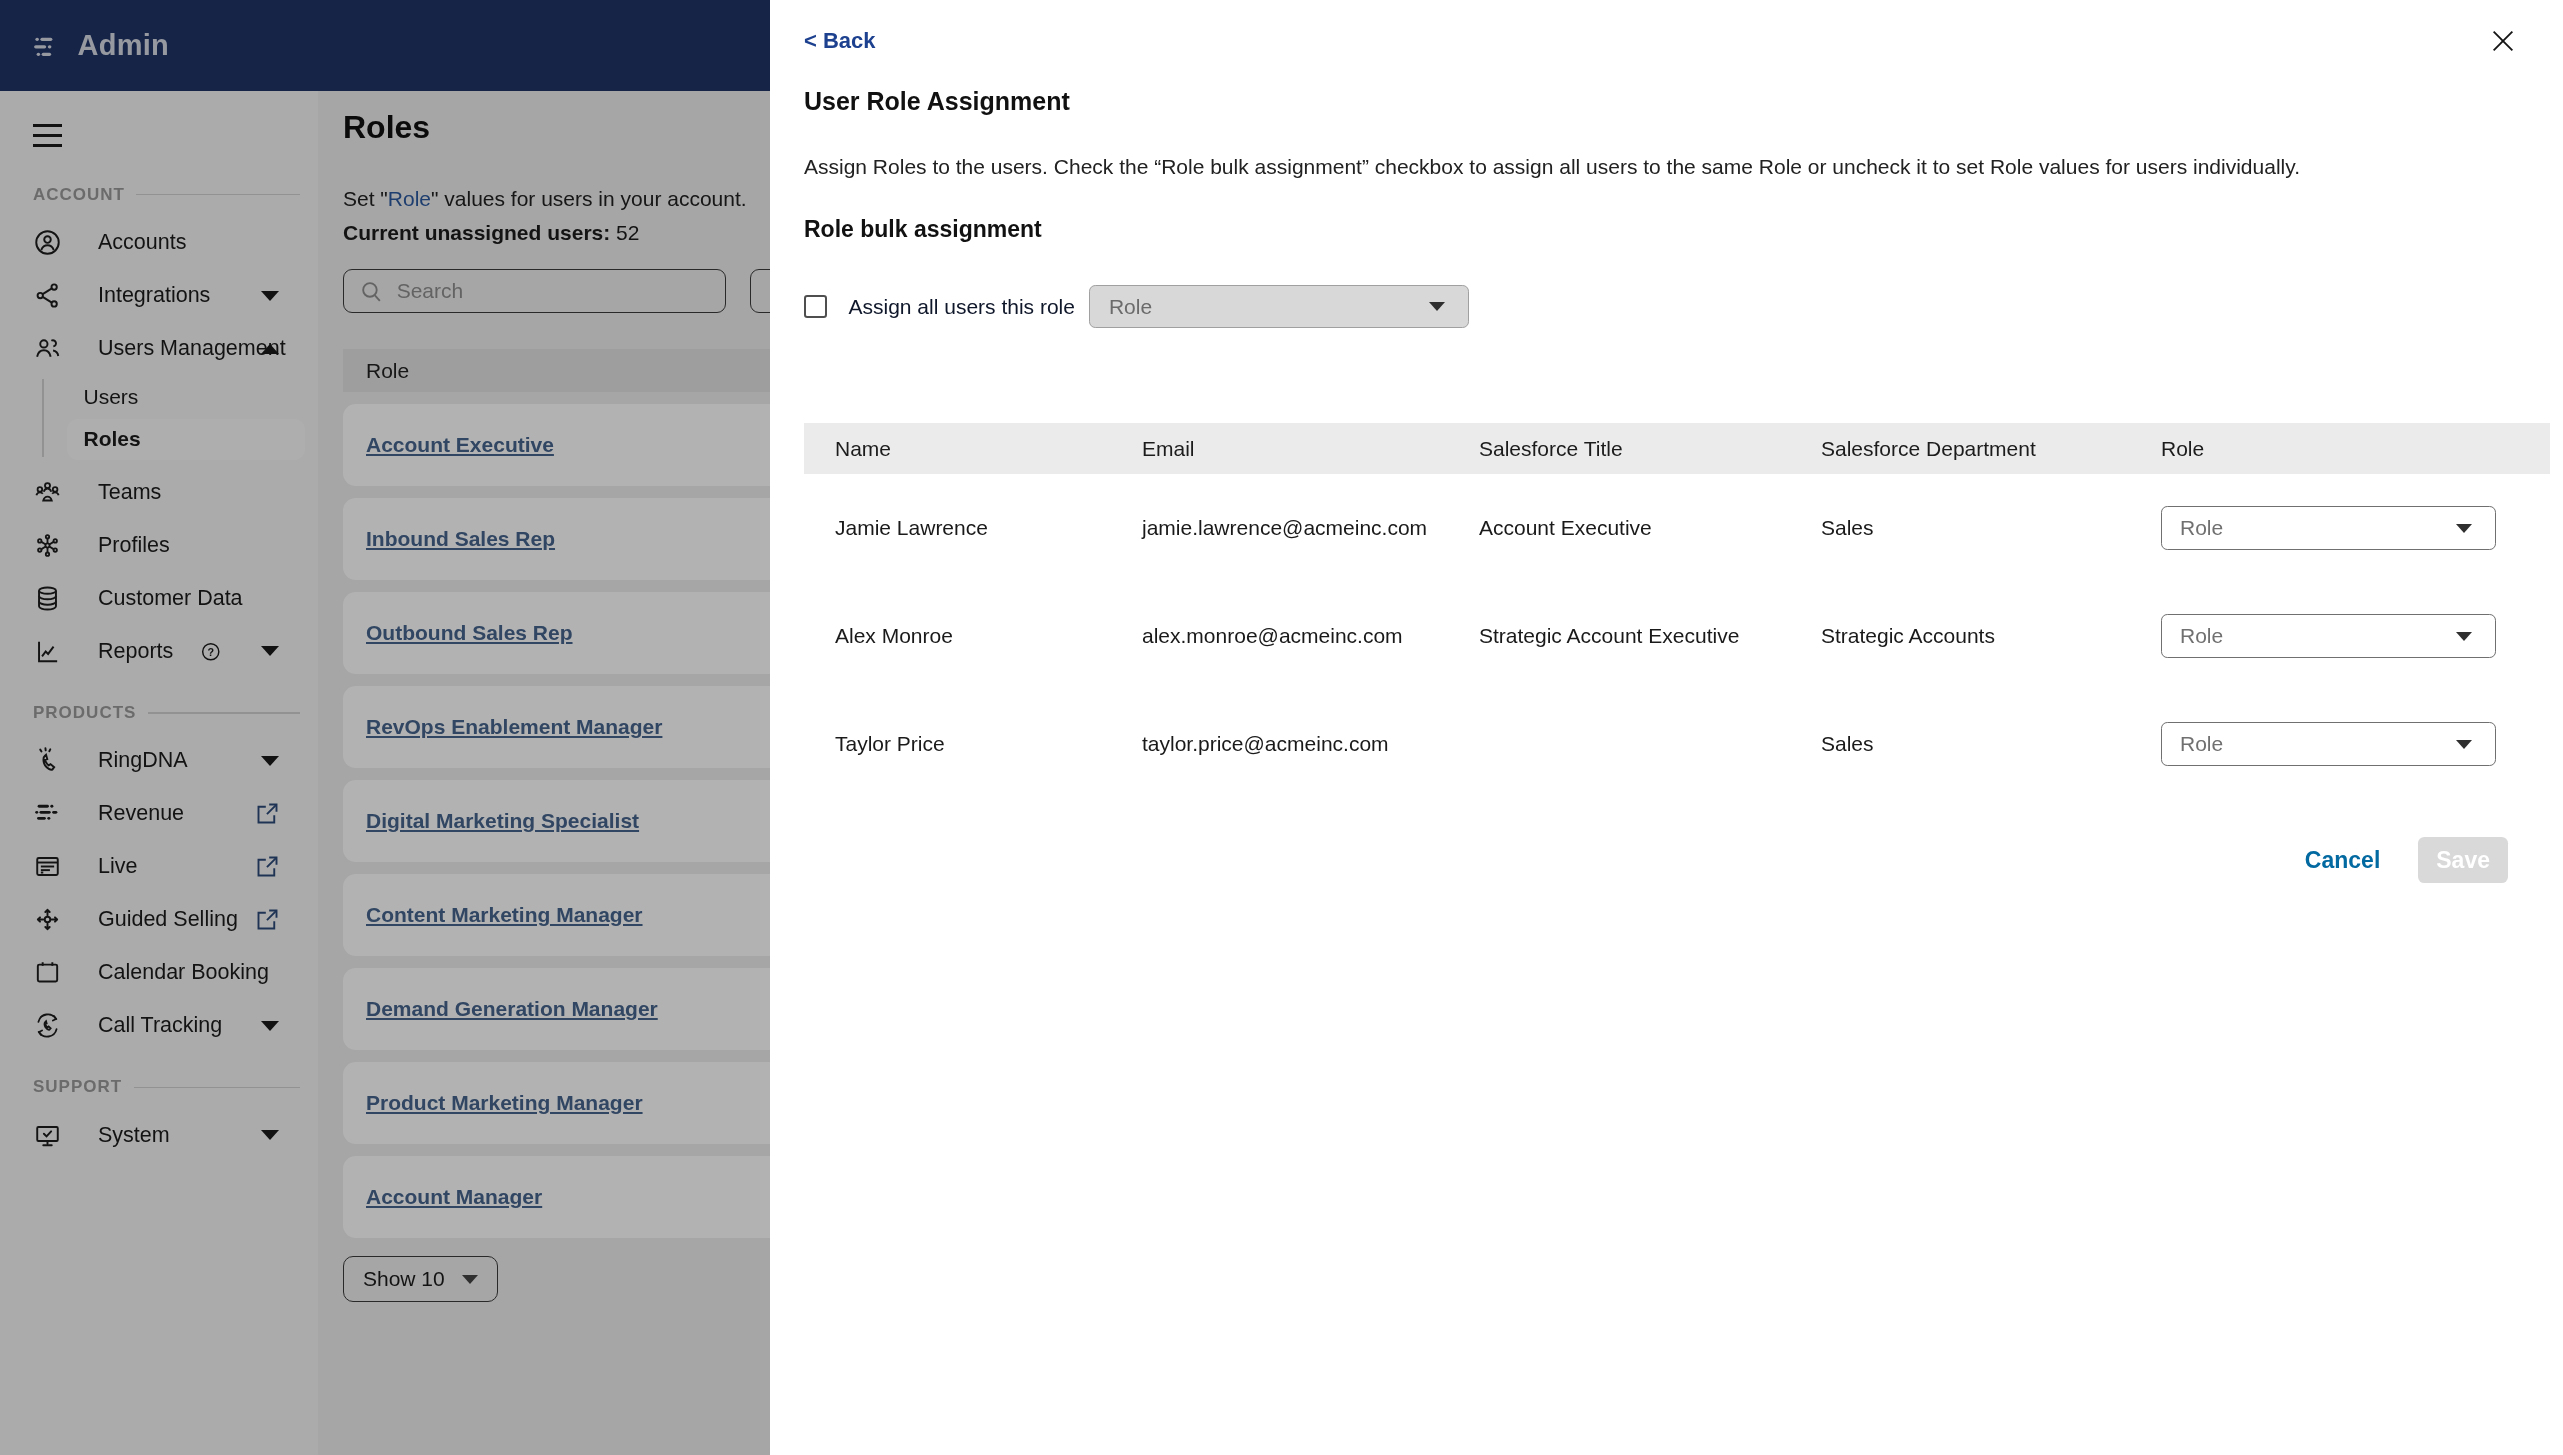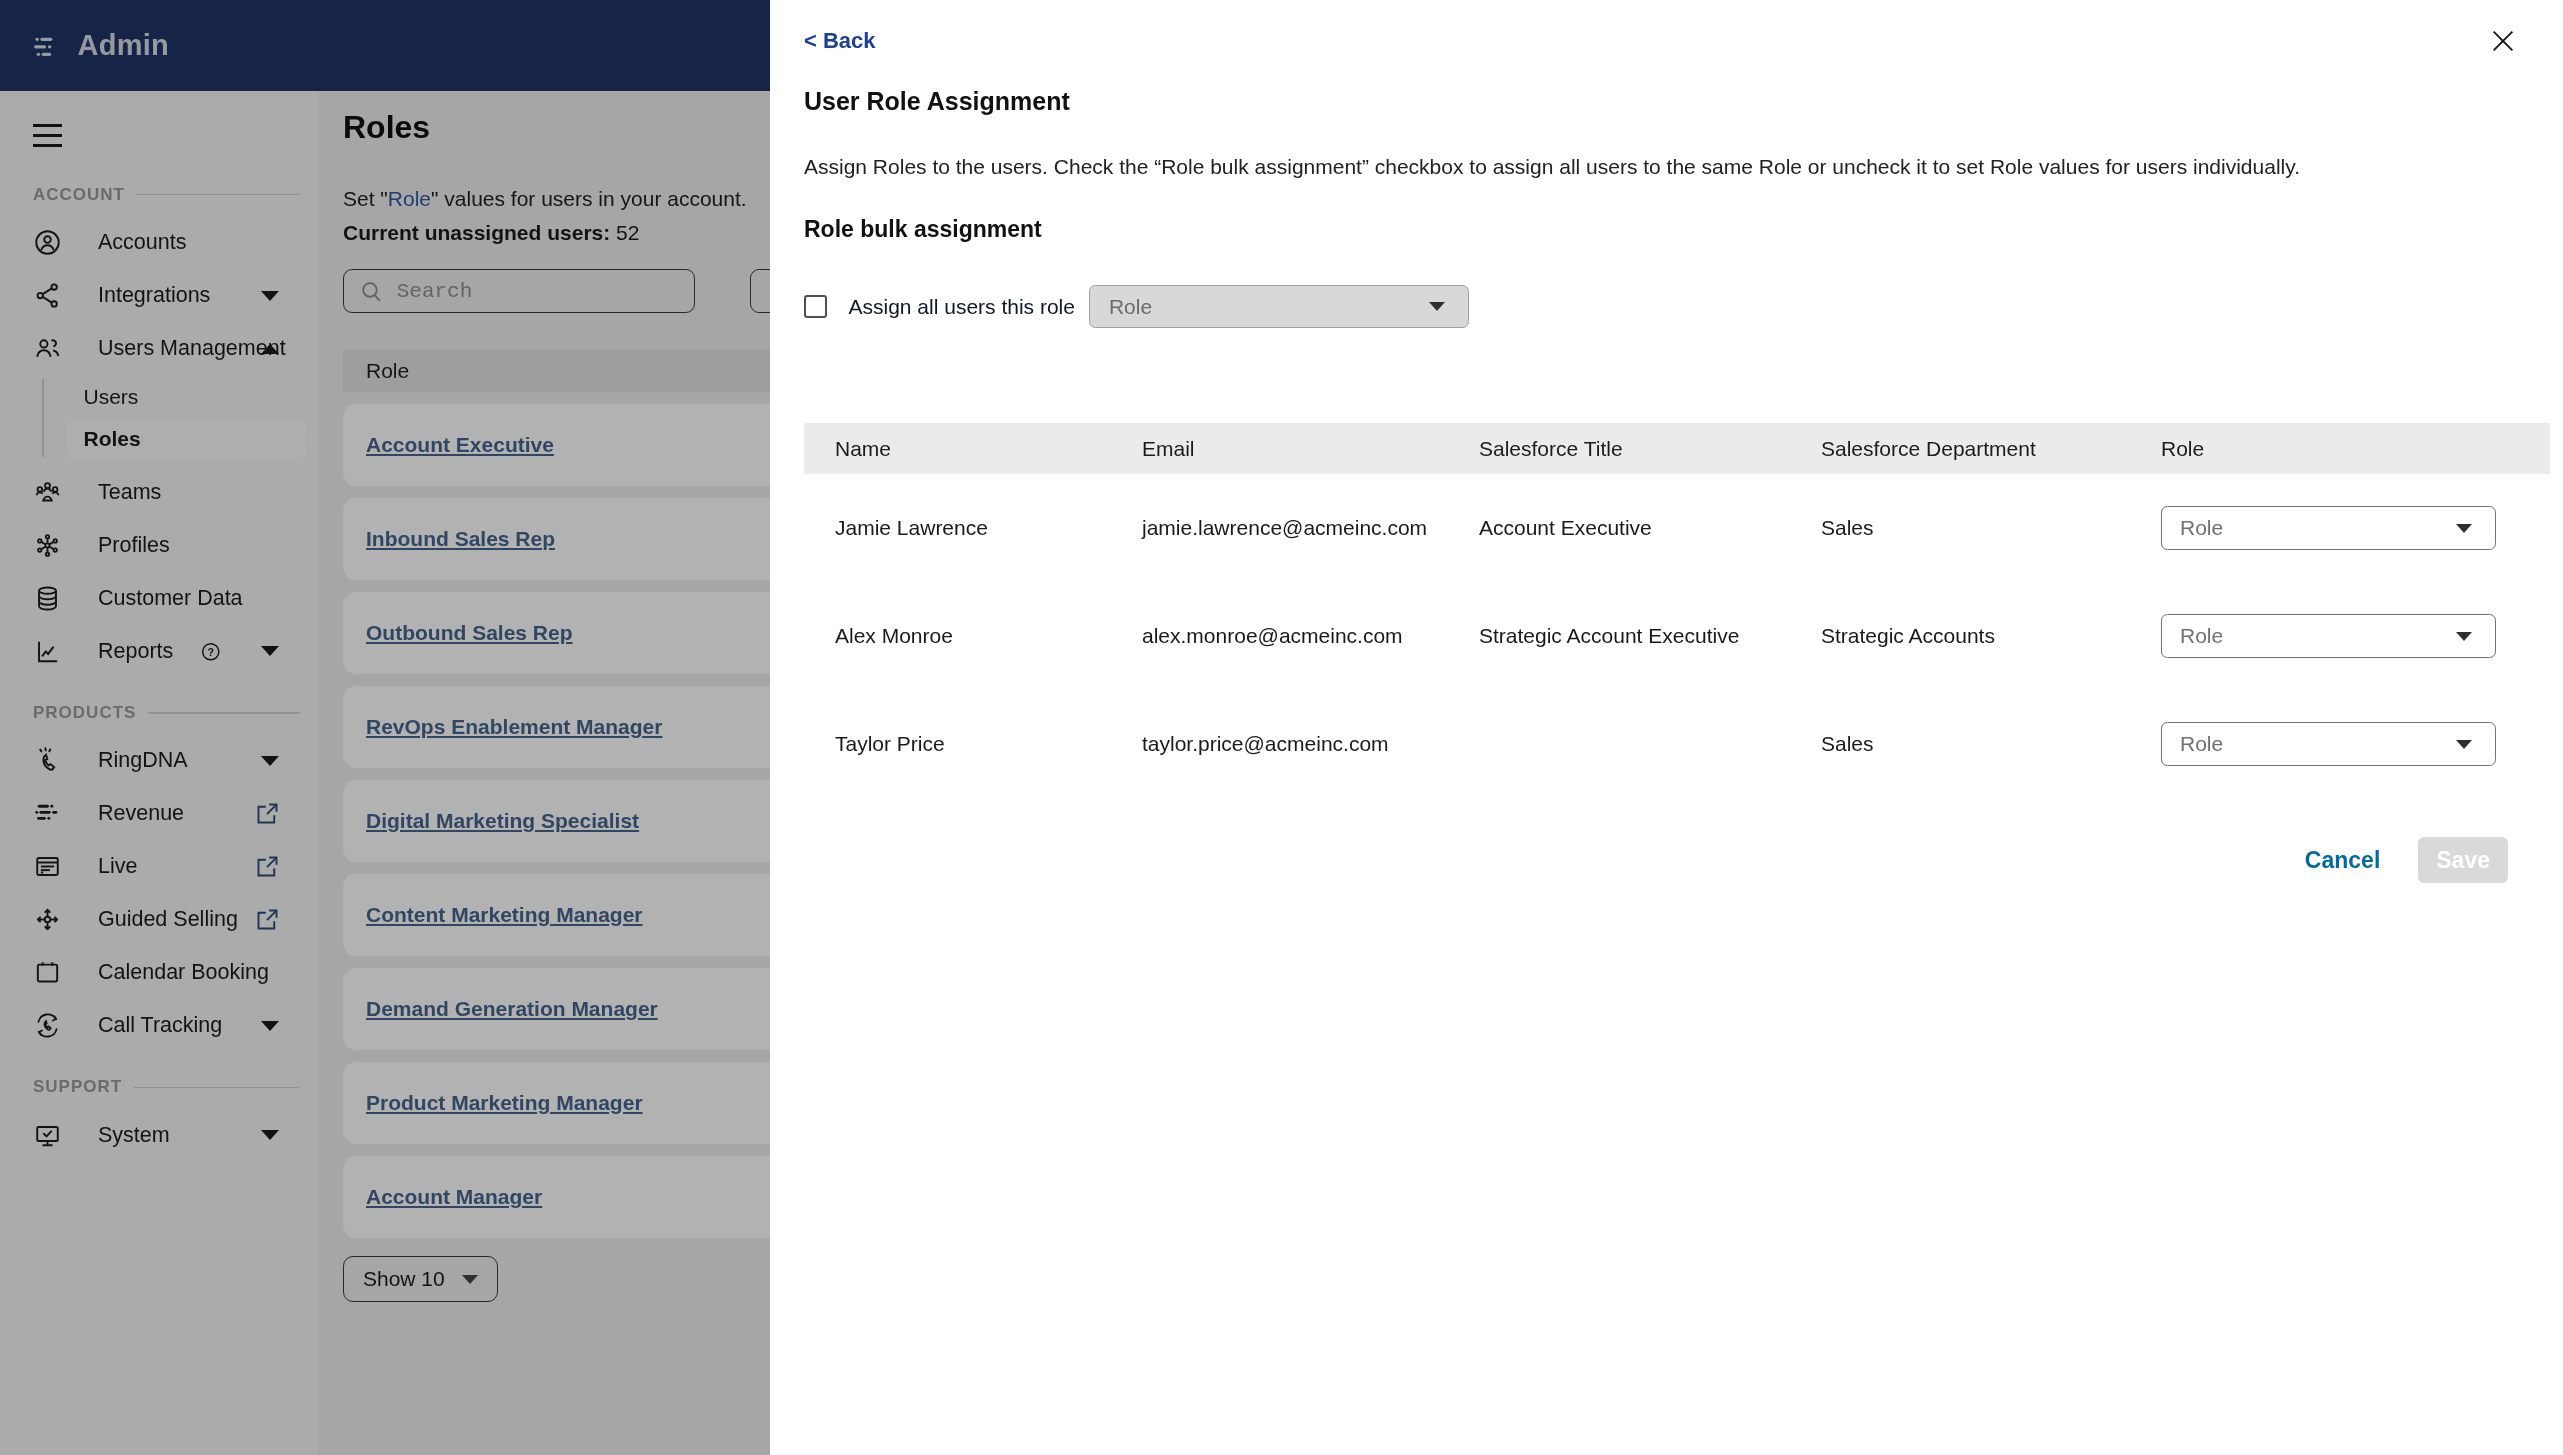--- a/index.html
+++ b/index.html
@@ -30,21 +30,21 @@
   .subitem.active { background:#fafafa; font-weight:bold; }
 
   
   .main { position:absolute; top:91px; left:318px; right:0; bottom:0; background:#eeeeee; padding:18px 0 0 25px; z-index:1; overflow:hidden; }
   .page-title { font-size:32px; font-weight:bold; color:#111; }
   .page-desc { margin-top:41px; font-size:21px; color:#222; }
   .page-desc a { color:#2c5aa0; text-decoration:none; }
   .unassigned { margin-top:10px; font-size:21px; }
   .unassigned b { font-weight:bold; }
   .search-row { position:relative; margin-top:24px; height:44px; width:570px; }
-  .search-box { position:absolute; left:0; top:0; width:352px; height:44px; border:1.9px solid #3c3c3c; border-radius:9px; display:flex; align-items:center; padding-left:15px; gap:12.7px; background:transparent;font-family:Liberation Mono, monospace; }
+  .search-box { position:absolute; left:0; top:0; width:383px; height:44px; border:1.9px solid #3c3c3c; border-radius:9px; display:flex; align-items:center; padding-left:15px; gap:12.7px; background:transparent; }
   .search-box svg { width:25px; height:25px; color:#8f8f8f; }
   .search-ph { font-size:21px; color:#8f8f8f; }
   .partial-box { position:absolute; left:407px; top:0; width:139px; height:44px; border:1.9px solid #3c3c3c; border-radius:9px; display:flex; align-items:center; padding-left:18px; }
   .partial-ph { font-size:21px; color:#8f8f8f; }
   .list-header { margin-top:36px; width:458px; height:43px; background:#e2e2e2; display:flex; align-items:center; padding-left:23px; font-size:21px; color:#222; }
   .role-card { width:458px; height:82px; margin-top:12px; background:#ffffff; border-radius:12.7px; display:flex; align-items:center; padding-left:23px; }
   .role-card a { font-size:21px; font-weight:bold; color:#47658d; text-decoration:underline; cursor:pointer; }
   .show-select { margin-top:18px; width:155px; height:46px; border:1.9px solid #3b3b3b; border-radius:10px; display:flex; align-items:center; justify-content:space-between; padding:0 19px; font-size:21px; color:#1c1c1c; cursor:pointer; }
   .show-select .tri { width:0; height:0; border-left:8.2px solid transparent; border-right:8.2px solid transparent; border-top:9.5px solid #444; }
 

